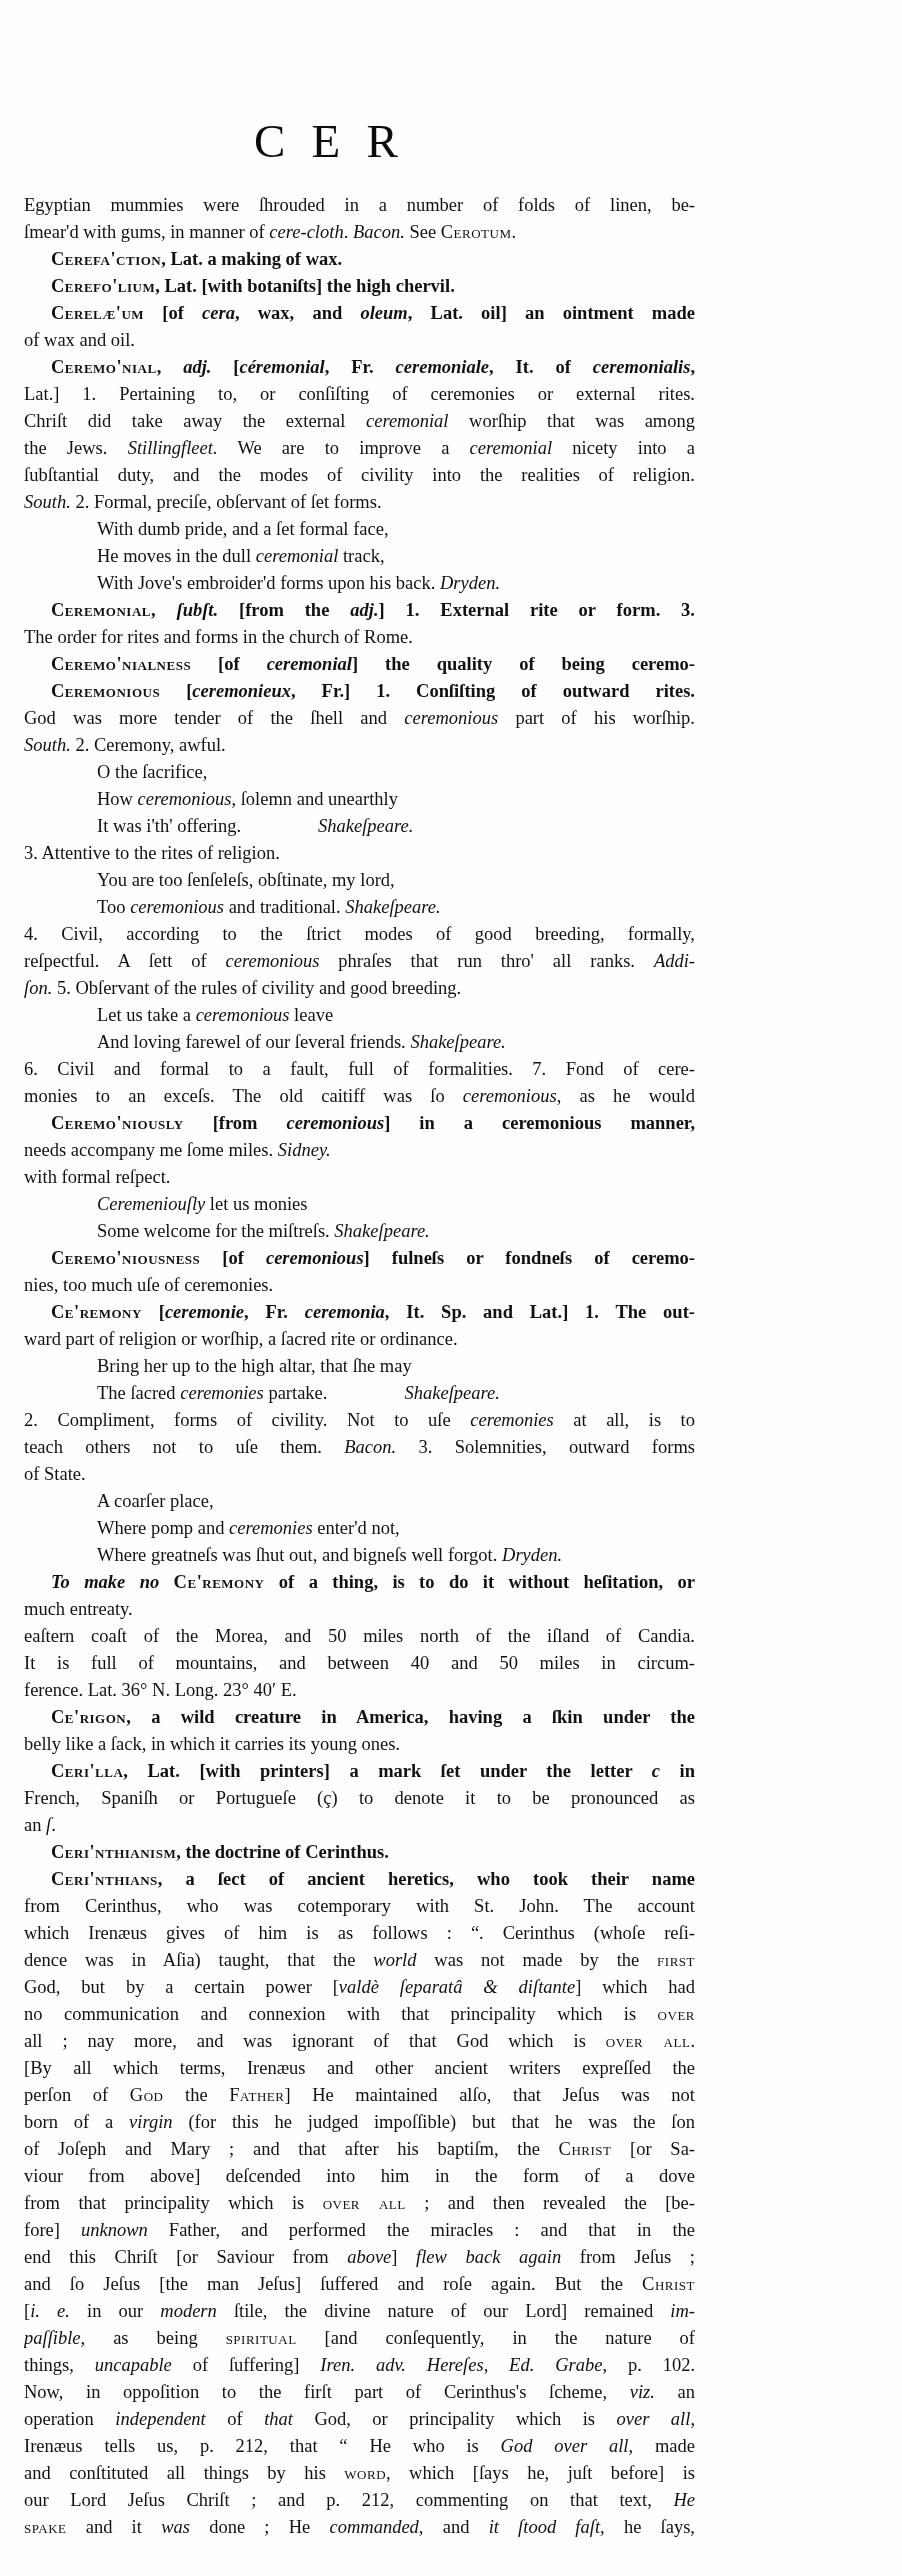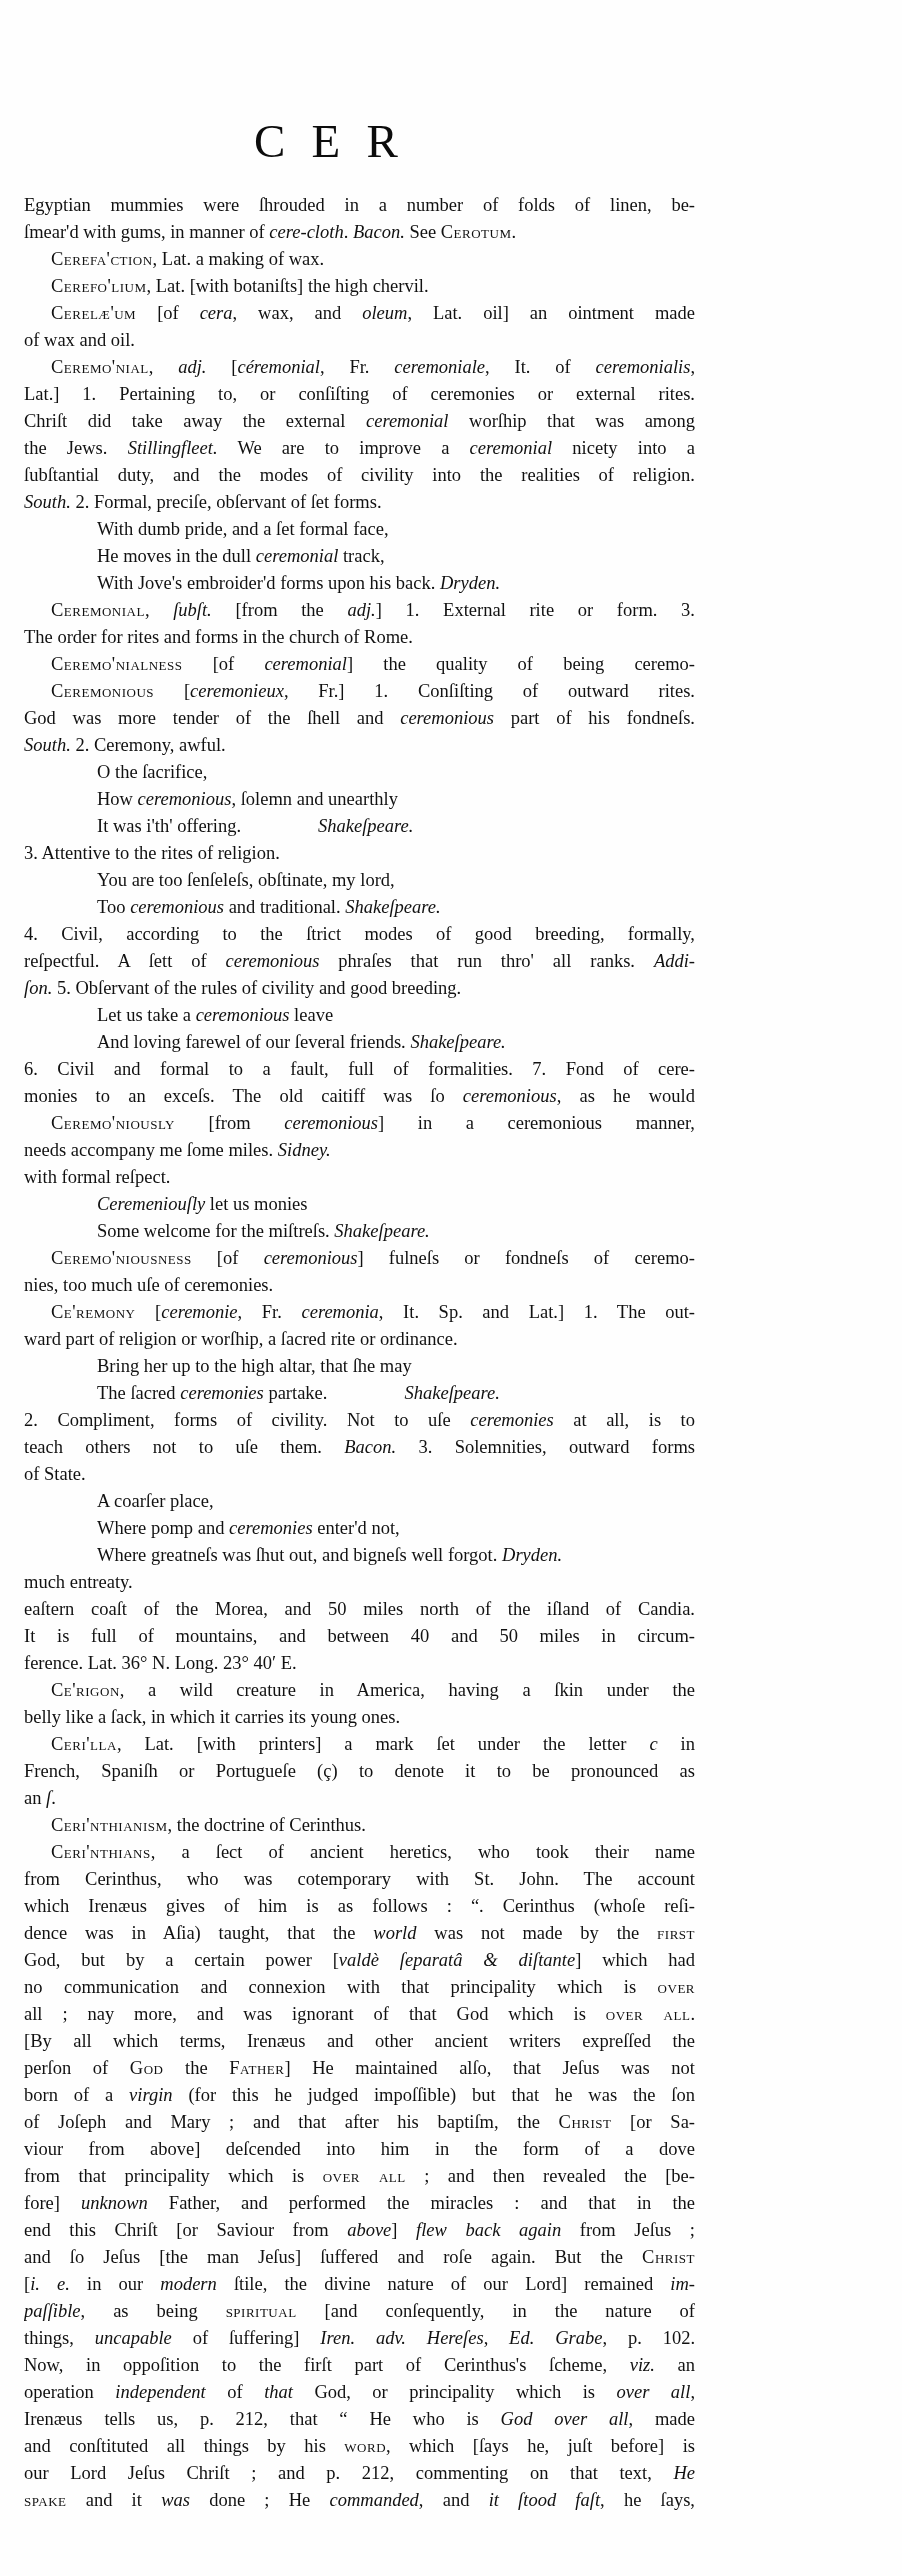--- a/index.html
+++ b/index.html
@@ -15,21 +15,21 @@
     text-align: center; font-size: 47px; letter-spacing: 7.2px;
     transform: translateX(-30px);
     white-space: pre; color: #0c0c0c;
   }
   .text-column { position: absolute; left: 24px; top: 192px; width: 671px; }
   .line {
     font-size: 18.5px; line-height: 27px; height: 27px;
     overflow: hidden; color: #111;
   }
   .j { text-align: justify; text-align-last: justify; }
-  .entry { padding-left: 27px; }
+  .entry { padding-left: 27px; font-weight: bold; }
   .quote { padding-left: 73px; }
   .it { font-style: italic; }
   .sc { font-variant: small-caps; letter-spacing: 0.5px; }
   .tab { display: inline-block; width: 77px; }
 </style>
 </head>
 <body>
 
 <div class="page">
   <div class="page-header">C E R</div>
@@ -46,21 +46,21 @@
       <div class="line flush j"><span>the Jews. </span><span class="it">Stillingfleet.</span><span>  We are to improve a </span><span class="it">ceremonial</span><span> nicety into a</span></div>
       <div class="line flush j"><span>ſubſtantial duty, and the modes of civility into the realities of religion.</span></div>
       <div class="line flush"><span class="it">South.</span><span>  2. Formal, preciſe, obſervant of ſet forms.</span></div>
       <div class="line quote"><span>With dumb pride, and a ſet formal face,</span></div>
       <div class="line quote"><span>He moves in the dull </span><span class="it">ceremonial</span><span> track,</span></div>
       <div class="line quote"><span>With Jove's embroider'd forms upon his back.  </span><span class="it">Dryden.</span></div>
       <div class="line entry j"><span class="sc">Ceremonial</span><span>, </span><span class="it">ſubſt.</span><span> [from the </span><span class="it">adj.</span><span>]  1. External rite or form.  3.</span></div>
       <div class="line flush"><span>The order for rites and forms in the church of Rome.</span></div>
       <div class="line entry j"><span class="sc">Ceremo'nialness</span><span> [of </span><span class="it">ceremonial</span><span>]  the quality of being ceremo-</span></div>
       <div class="line entry j"><span class="sc">Ceremonious</span><span> [</span><span class="it">ceremonieux</span><span>, Fr.]  1. Conſiſting of outward rites.</span></div>
-      <div class="line flush j"><span>God was more tender of the ſhell and </span><span class="it">ceremonious</span><span> part of his fondneſs.</span></div>
+      <div class="line flush j"><span>God was more tender of the ſhell and </span><span class="it">ceremonious</span><span> part of his worſhip.</span></div>
       <div class="line flush"><span class="it">South.</span><span>  2. Ceremony, awful.</span></div>
       <div class="line quote"><span>O the ſacrifice,</span></div>
       <div class="line quote"><span>How </span><span class="it">ceremonious</span><span>, ſolemn and unearthly</span></div>
       <div class="line quote"><span>It was i'th' offering.</span><span class="tab"></span><span class="it">Shakeſpeare.</span></div>
       <div class="line flush"><span>3. Attentive to the rites of religion.</span></div>
       <div class="line quote"><span>You are too ſenſeleſs, obſtinate, my lord,</span></div>
       <div class="line quote"><span>Too </span><span class="it">ceremonious</span><span> and traditional.  </span><span class="it">Shakeſpeare.</span></div>
       <div class="line flush j"><span>4. Civil, according to the ſtrict modes of good breeding, formally,</span></div>
       <div class="line flush j"><span>reſpectful.  A ſett of </span><span class="it">ceremonious</span><span> phraſes that run thro' all ranks.  </span><span class="it">Addi-</span></div>
       <div class="line flush"><span class="it">ſon.</span><span>  5. Obſervant of the rules of civility and good breeding.</span></div>
@@ -78,20 +78,21 @@
       <div class="line entry j"><span class="sc">Ce'remony</span><span> [</span><span class="it">ceremonie</span><span>, Fr. </span><span class="it">ceremonia</span><span>, It. Sp. and Lat.]  1. The out-</span></div>
       <div class="line flush"><span>ward part of religion or worſhip, a ſacred rite or ordinance.</span></div>
       <div class="line quote"><span>Bring her up to the high altar, that ſhe may</span></div>
       <div class="line quote"><span>The ſacred </span><span class="it">ceremonies</span><span> partake.</span><span class="tab"></span><span class="it">Shakeſpeare.</span></div>
       <div class="line flush j"><span>2. Compliment, forms of civility.  Not to uſe </span><span class="it">ceremonies</span><span> at all, is to</span></div>
       <div class="line flush j"><span>teach others not to uſe them. </span><span class="it">Bacon.</span><span>  3. Solemnities, outward forms</span></div>
       <div class="line flush"><span>of State.</span></div>
       <div class="line quote"><span>A coarſer place,</span></div>
       <div class="line quote"><span>Where pomp and </span><span class="it">ceremonies</span><span> enter'd not,</span></div>
       <div class="line quote"><span>Where greatneſs was ſhut out, and bigneſs well forgot. </span><span class="it">Dryden.</span></div>
+      <div class="line entry j"><span class="it">To make no </span><span class="sc">Ce'remony</span><span> of a thing, is to do it without heſitation, or</span></div>
       <div class="line flush"><span>much entreaty.</span></div>
       <div class="line flush j"><span>eaſtern coaſt of the Morea, and 50 miles north of the iſland of Candia.</span></div>
       <div class="line flush j"><span>It is full of mountains, and between 40 and 50 miles in circum-</span></div>
       <div class="line flush"><span>ference.  Lat. 36° N.  Long. 23° 40′ E.</span></div>
       <div class="line entry j"><span class="sc">Ce'rigon</span><span>, a wild creature in America, having a ſkin under the</span></div>
       <div class="line flush"><span>belly like a ſack, in which it carries its young ones.</span></div>
       <div class="line entry j"><span class="sc">Ceri'lla</span><span>, Lat. [with printers] a mark ſet under the letter </span><span class="it">c</span><span> in</span></div>
       <div class="line flush j"><span>French, Spaniſh or Portugueſe (ç) to denote it to be pronounced as</span></div>
       <div class="line flush"><span>an </span><span class="it">ſ</span><span>.</span></div>
       <div class="line entry"><span class="sc">Ceri'nthianism</span><span>, the doctrine of Cerinthus.</span></div>

